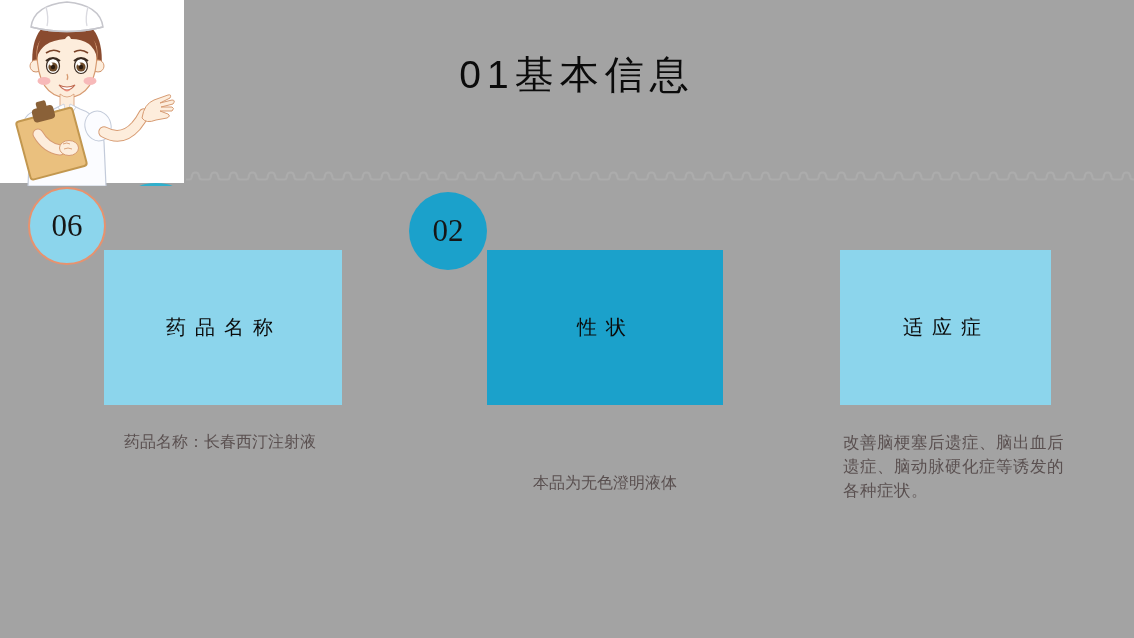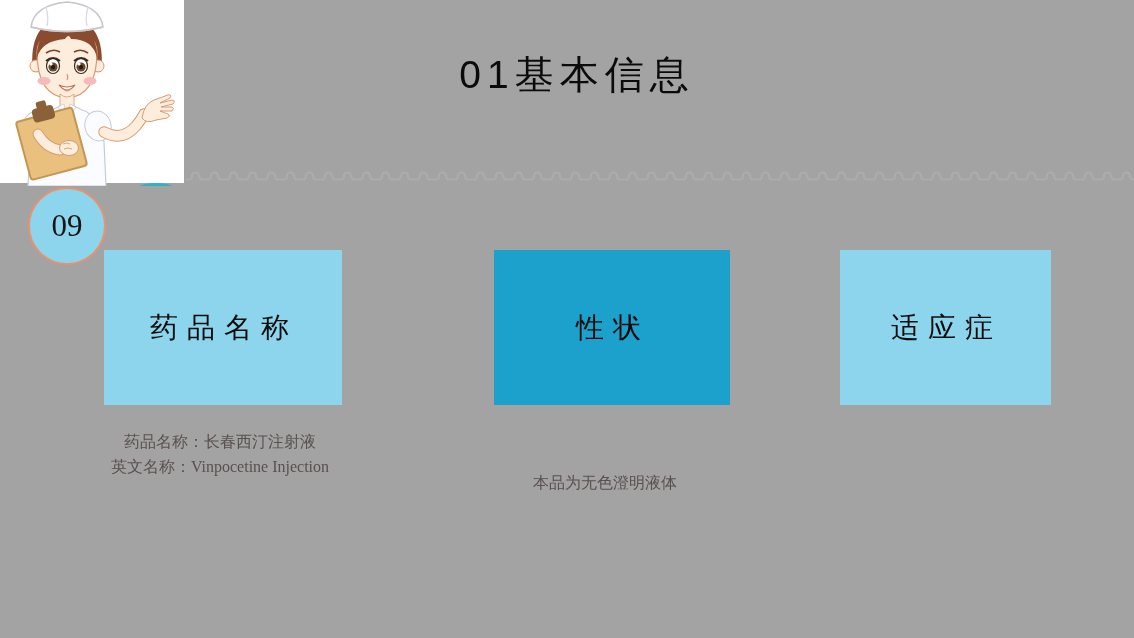--- a/index.html
+++ b/index.html
@@ -19,24 +19,24 @@
 
   
   .num-circle{position:absolute;border-radius:50%;display:flex;align-items:center;justify-content:center;
               font-family:"Liberation Serif",serif;font-size:31px;color:#161616;}
   .c1{left:28px;top:187px;width:74px;height:74px;background:#8CD5EC;border:2px solid #E8926E;}
   .c2{left:409px;top:192px;width:78px;height:78px;background:#1BA1CB;}
   .c3{left:762px;top:193px;width:77px;height:77px;background:#8CD5EC;}
 
   
   .head-box{position:absolute;top:250px;height:155px;display:flex;align-items:center;justify-content:center;
-            font-family:"Liberation Serif",serif;font-size:28px;color:#0B0B0B;
+            font-family:"Liberation Serif",serif;font-size:20px;color:#0B0B0B;
             letter-spacing:9px;padding-left:2px;box-sizing:border-box;}
   .b1{left:104px;width:238px;background:#8CD5EC;}
-  .b2{left:487px;width:236px;background:#1BA1CB;margin-left:7px;}
+  .b2{left:487px;width:236px;background:#1BA1CB;}
   .b3{left:840px;width:211px;background:#8CD5EC;}
 
   
   .desc{position:absolute;color:#5A5050;font-family:"Liberation Serif",serif;}
   .d1{left:54px;top:429px;width:332px;text-align:center;font-size:16px;line-height:25px;}
   .d2{left:487px;top:452px;width:236px;text-align:center;font-size:16px;line-height:22px;margin-top:20px;}
   .d3{left:843px;top:431px;width:234px;text-align:left;font-size:16.5px;line-height:24px;letter-spacing:0.5px;}
 </style>
 </head>
 <body>
@@ -115,34 +115,39 @@
   <svg class="zigzag" width="948" height="14" viewBox="0 0 948 14">
     <defs>
       <pattern id="zz" patternUnits="userSpaceOnUse" width="19" height="14">
         <path d="M0,11.5 H3.5 C4.6,11.5 5.1,11 5.4,10 L6.3,6.6 C6.7,5.2 7.4,4.6 8.7,4.6 H10.3 C11.6,4.6 12.3,5.2 12.7,6.6 L13.6,10 C13.9,11 14.4,11.5 15.5,11.5 H19" fill="none" stroke="#ACACAC" stroke-width="2.1"></path>
       </pattern>
     </defs>
     <rect x="0" y="0" width="948" height="14" fill="url(#zz)"></rect>
   </svg>
 
   <div class="num-circle c1">
-    <span>09</span>
+    <span>06</span>
   </div>
   <div class="head-box b1">
     <span>药品名称</span>
   </div>
   <div class="desc d1">
       <div>药品名称：长春西汀注射液</div>
-      <div>英文名称：Vinpocetine Injection</div>
     </div>
 
+  <div class="num-circle c2">
+    <span>02</span>
+  </div>
   <div class="head-box b2">
     <span>性状</span>
   </div>
   <div class="desc d2">
       <div>本品为无色澄明液体</div>
     </div>
 
   <div class="head-box b3">
     <span>适应症</span>
   </div>
+  <div class="desc d3">
+      <div>改善脑梗塞后遗症、脑出血后遗症、脑动脉硬化症等诱发的各种症状。</div>
+    </div>
 
 </div>
 
 </body></html>

